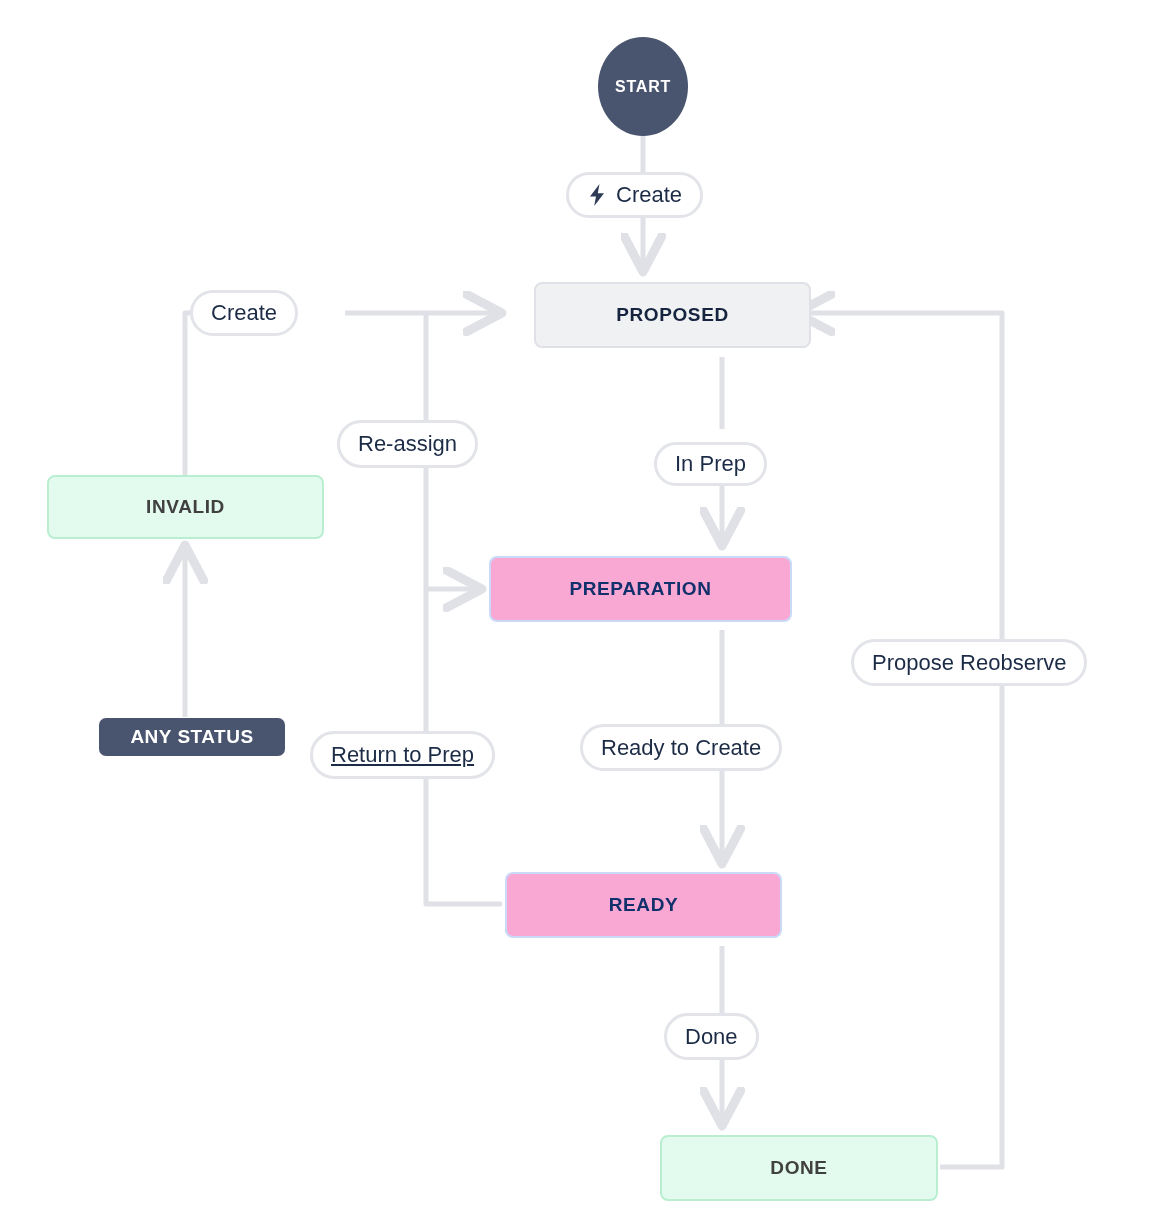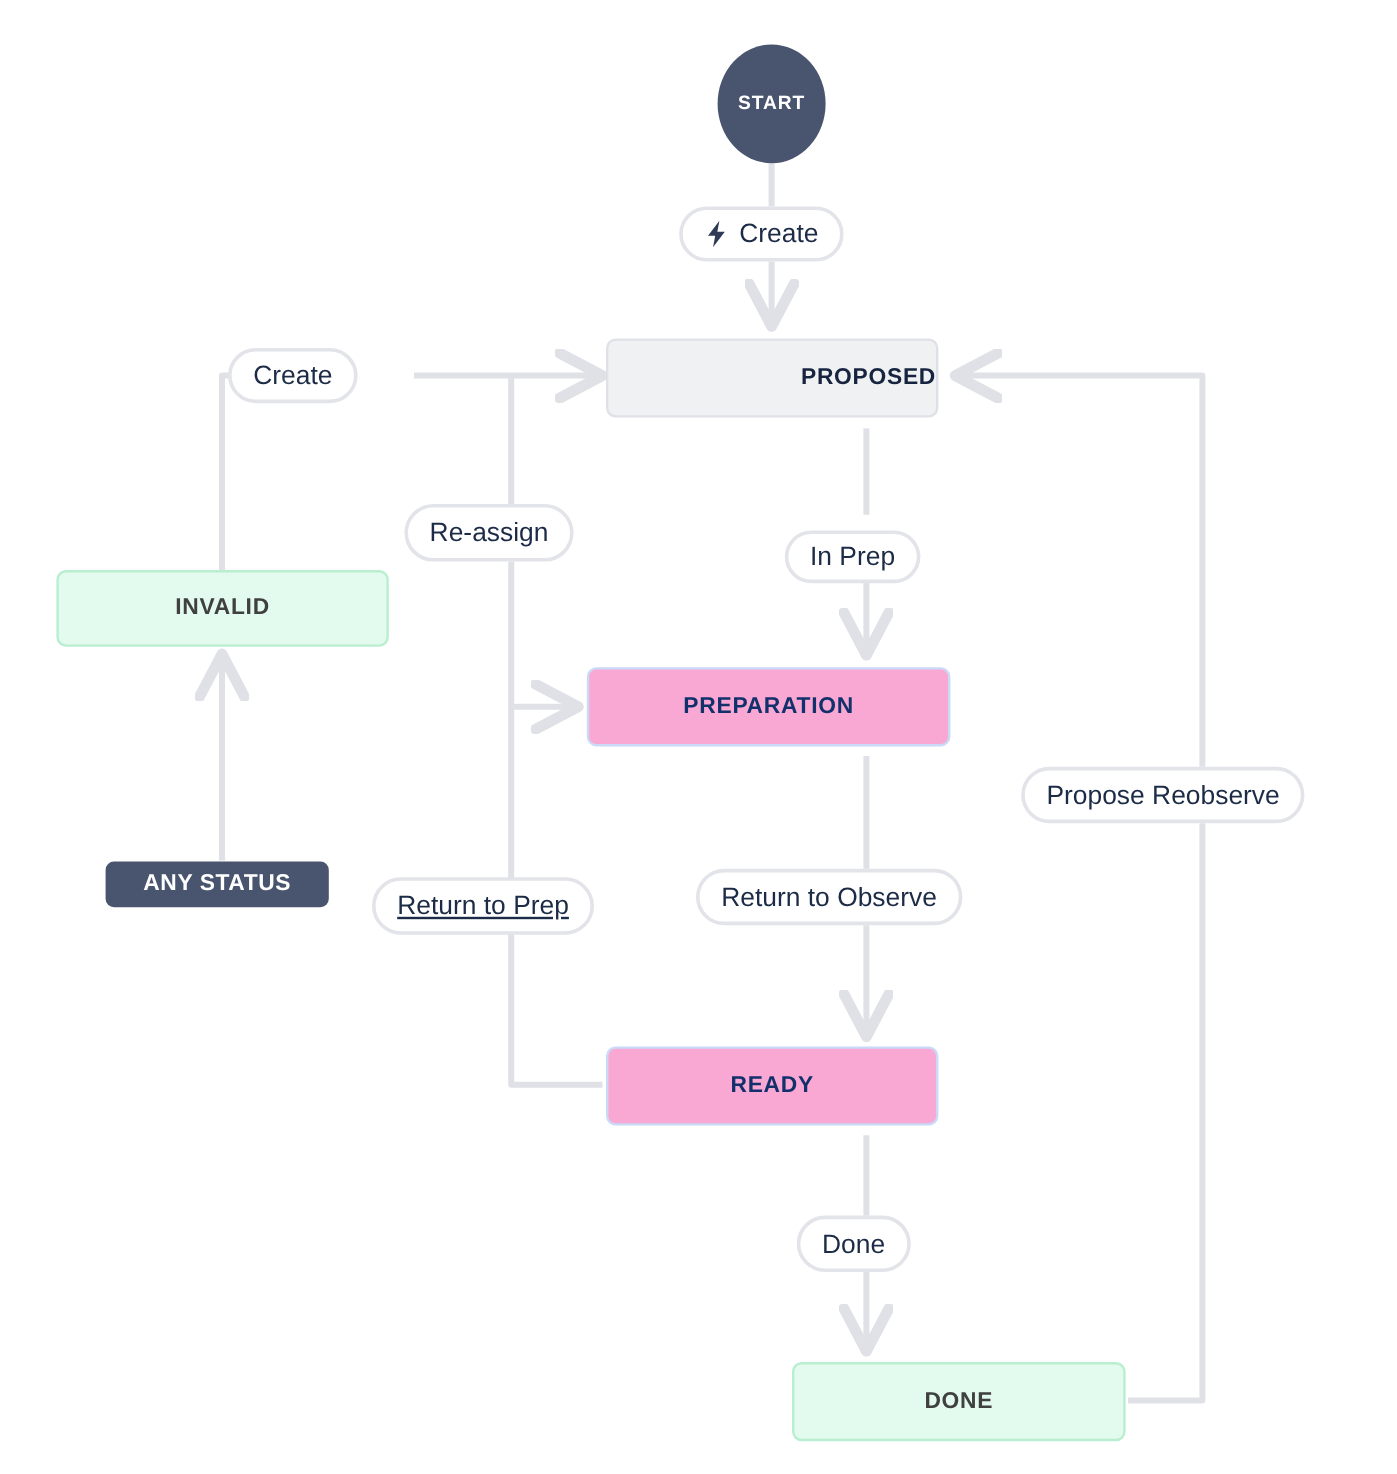--- a/index.html
+++ b/index.html
@@ -98,29 +98,29 @@
 
       <path d="M940,1167 L1002,1167 L1002,686"></path>
       <path d="M1002,639 L1002,313 L796,313" marker-end="url(#arrow)"></path>
     </g>
   </svg>
 
   <div class="node start-node" style="left:598px;top:37px;width:90px;height:99px;align-items:center;">
     <span>START</span>
   </div>
 
-  <div class="node state neutral" style="left:505px;top:282px;width:277px;height:66px;justify-content:flex-end;">
+  <div class="node state neutral" style="left:534px;top:282px;width:277px;height:66px;">
     <span>PROPOSED</span>
   </div>
 
   <div class="node state green" style="left:47px;top:475px;width:277px;height:64px;">
     <span>INVALID</span>
   </div>
 
-  <div class="node badge-node" style="left:88px;top:718px;width:186px;height:38px;">
+  <div class="node badge-node" style="left:99px;top:718px;width:186px;height:38px;">
     <span>ANY STATUS</span>
   </div>
 
   <div class="node state blue" style="left:489px;top:556px;width:303px;height:66px;">
     <span>PREPARATION</span>
   </div>
 
   <div class="node state blue" style="left:505px;top:872px;width:277px;height:66px;">
     <span>READY</span>
   </div>
@@ -148,21 +148,21 @@
 
   <div class="pill" style="left:654px;top:429px;height:44px;margin-top:13px;">
     <span>In Prep</span>
   </div>
 
   <div class="pill" style="left:310px;top:731px;height:48px;text-decoration:underline;">
     <span>Return to Prep</span>
   </div>
 
   <div class="pill" style="left:580px;top:724px;height:47px;">
-    <span>Return to Observe</span>
+    <span>Ready to Create</span>
   </div>
 
   <div class="pill" style="left:851px;top:639px;height:47px;">
     <span>Propose Reobserve</span>
   </div>
 
   <div class="pill" style="left:664px;top:1013px;height:47px;">
     <span>Done</span>
   </div>
 

